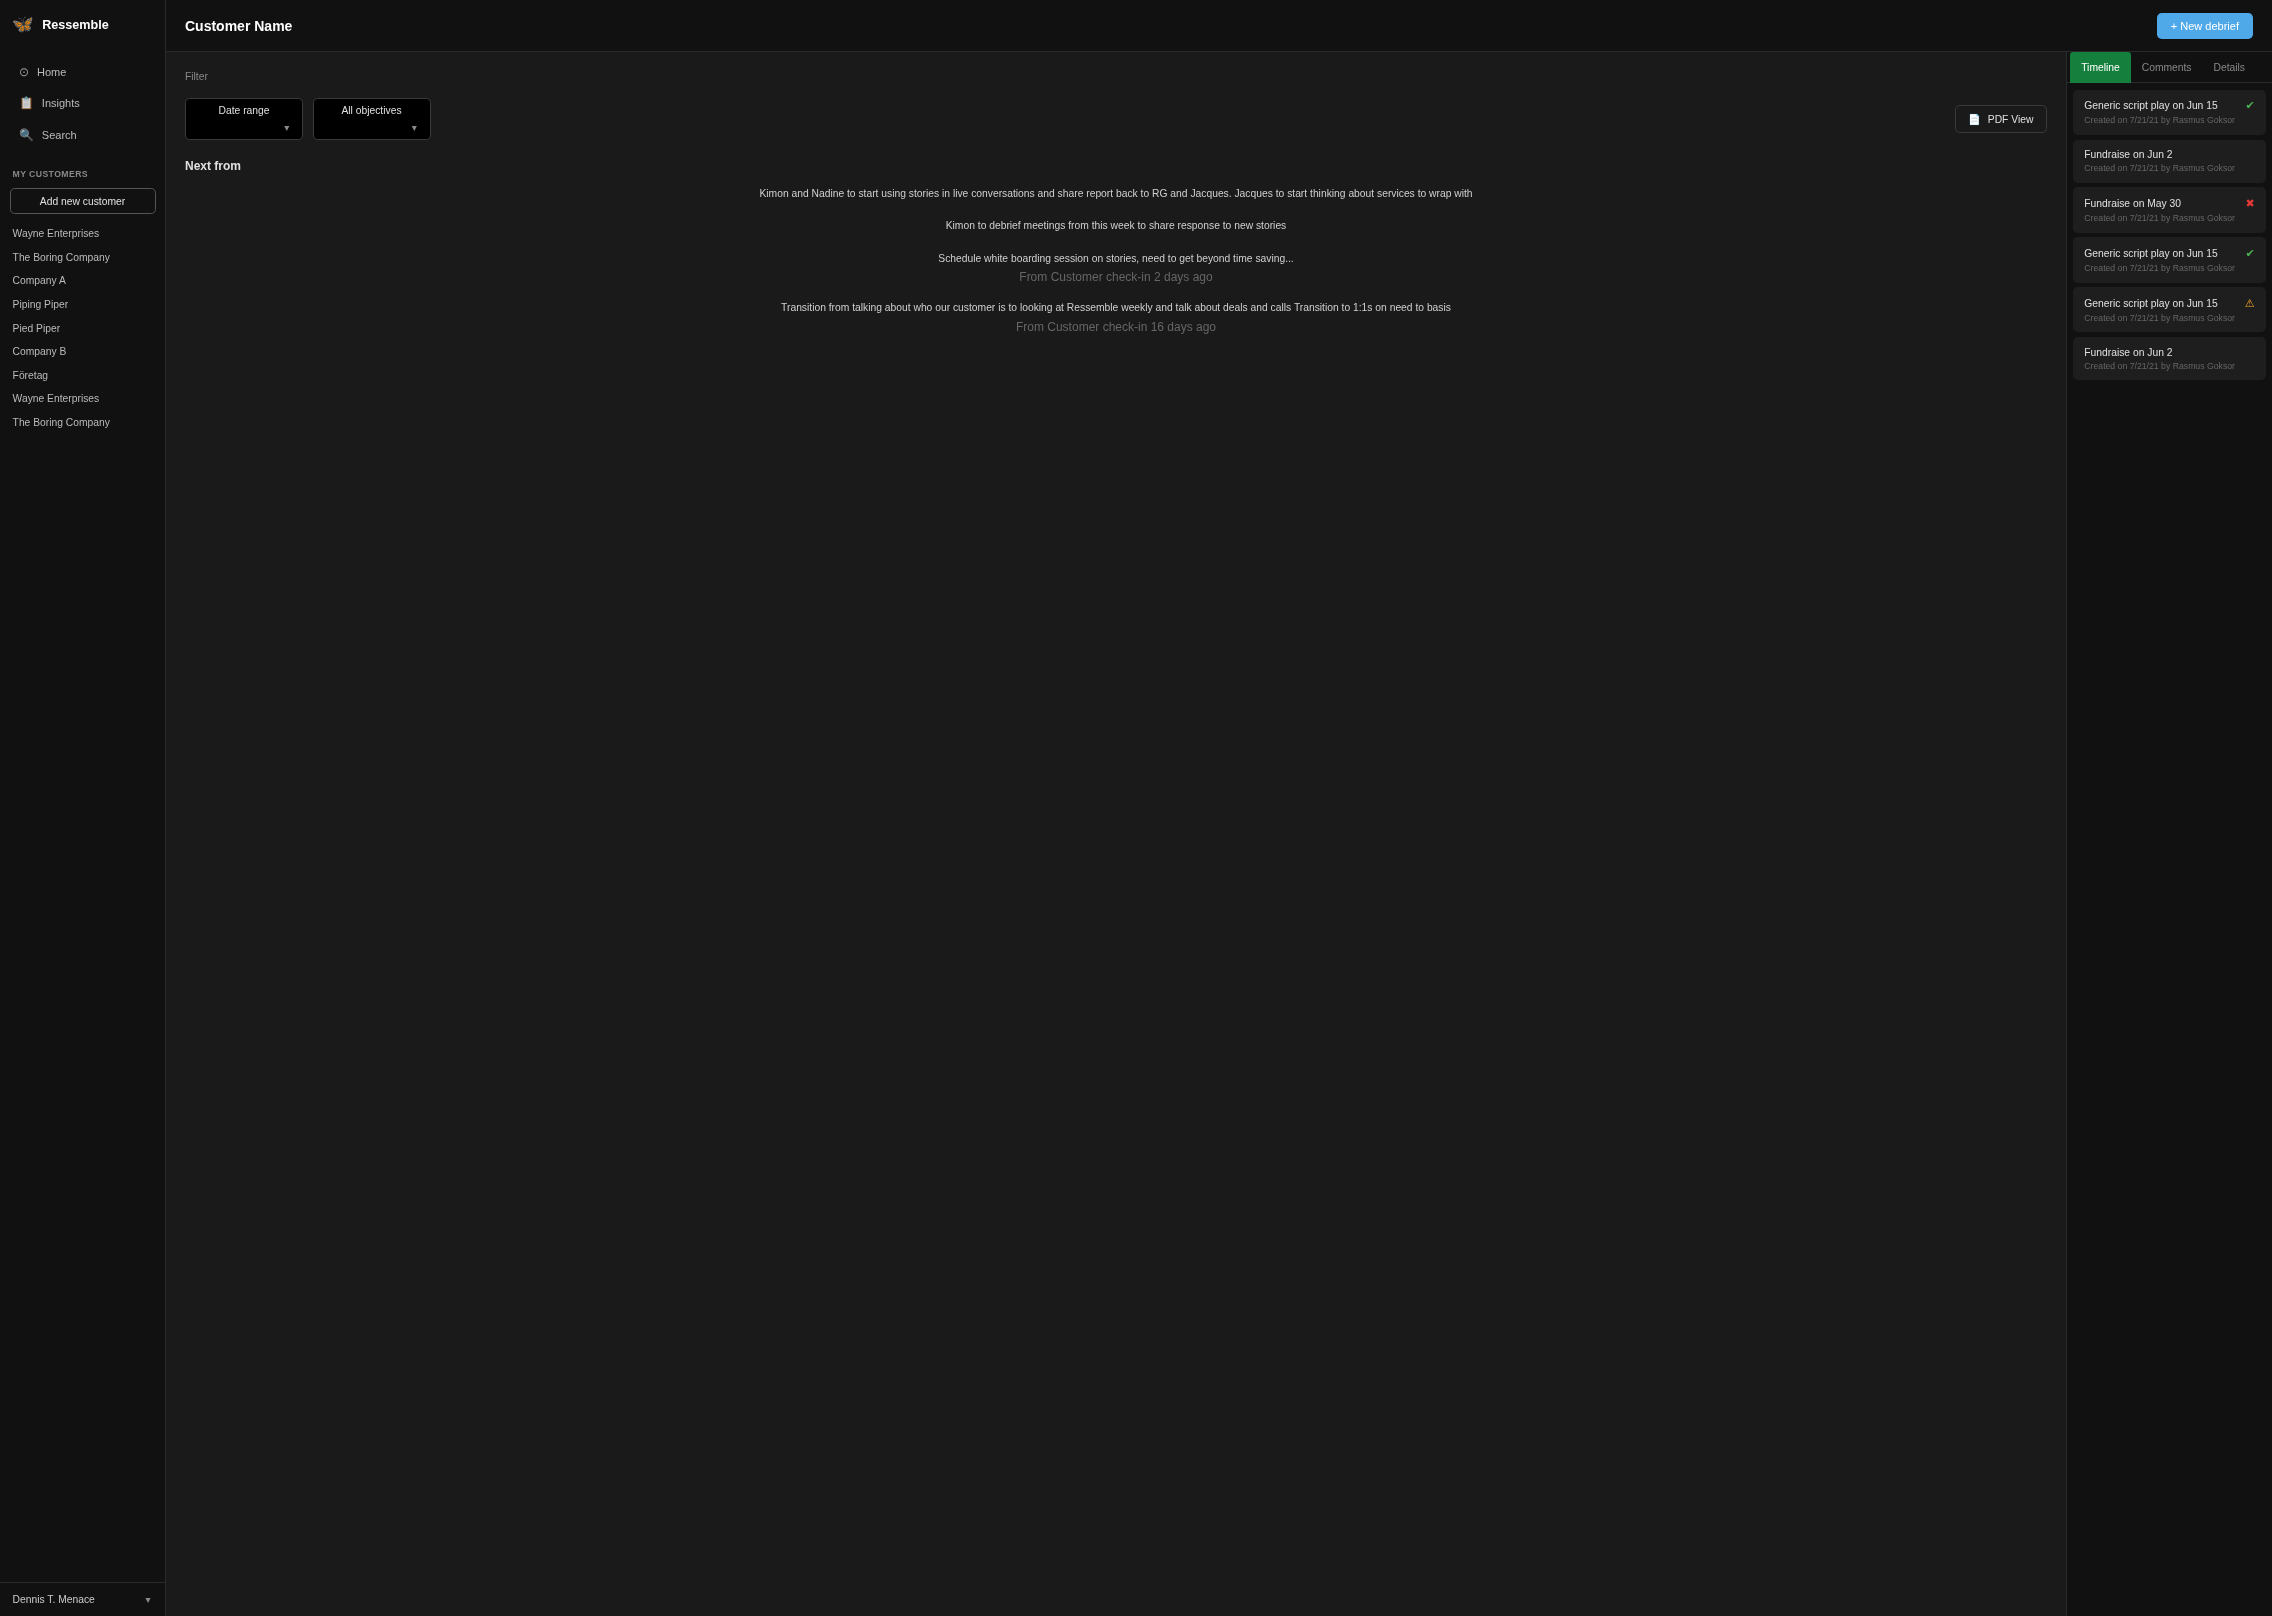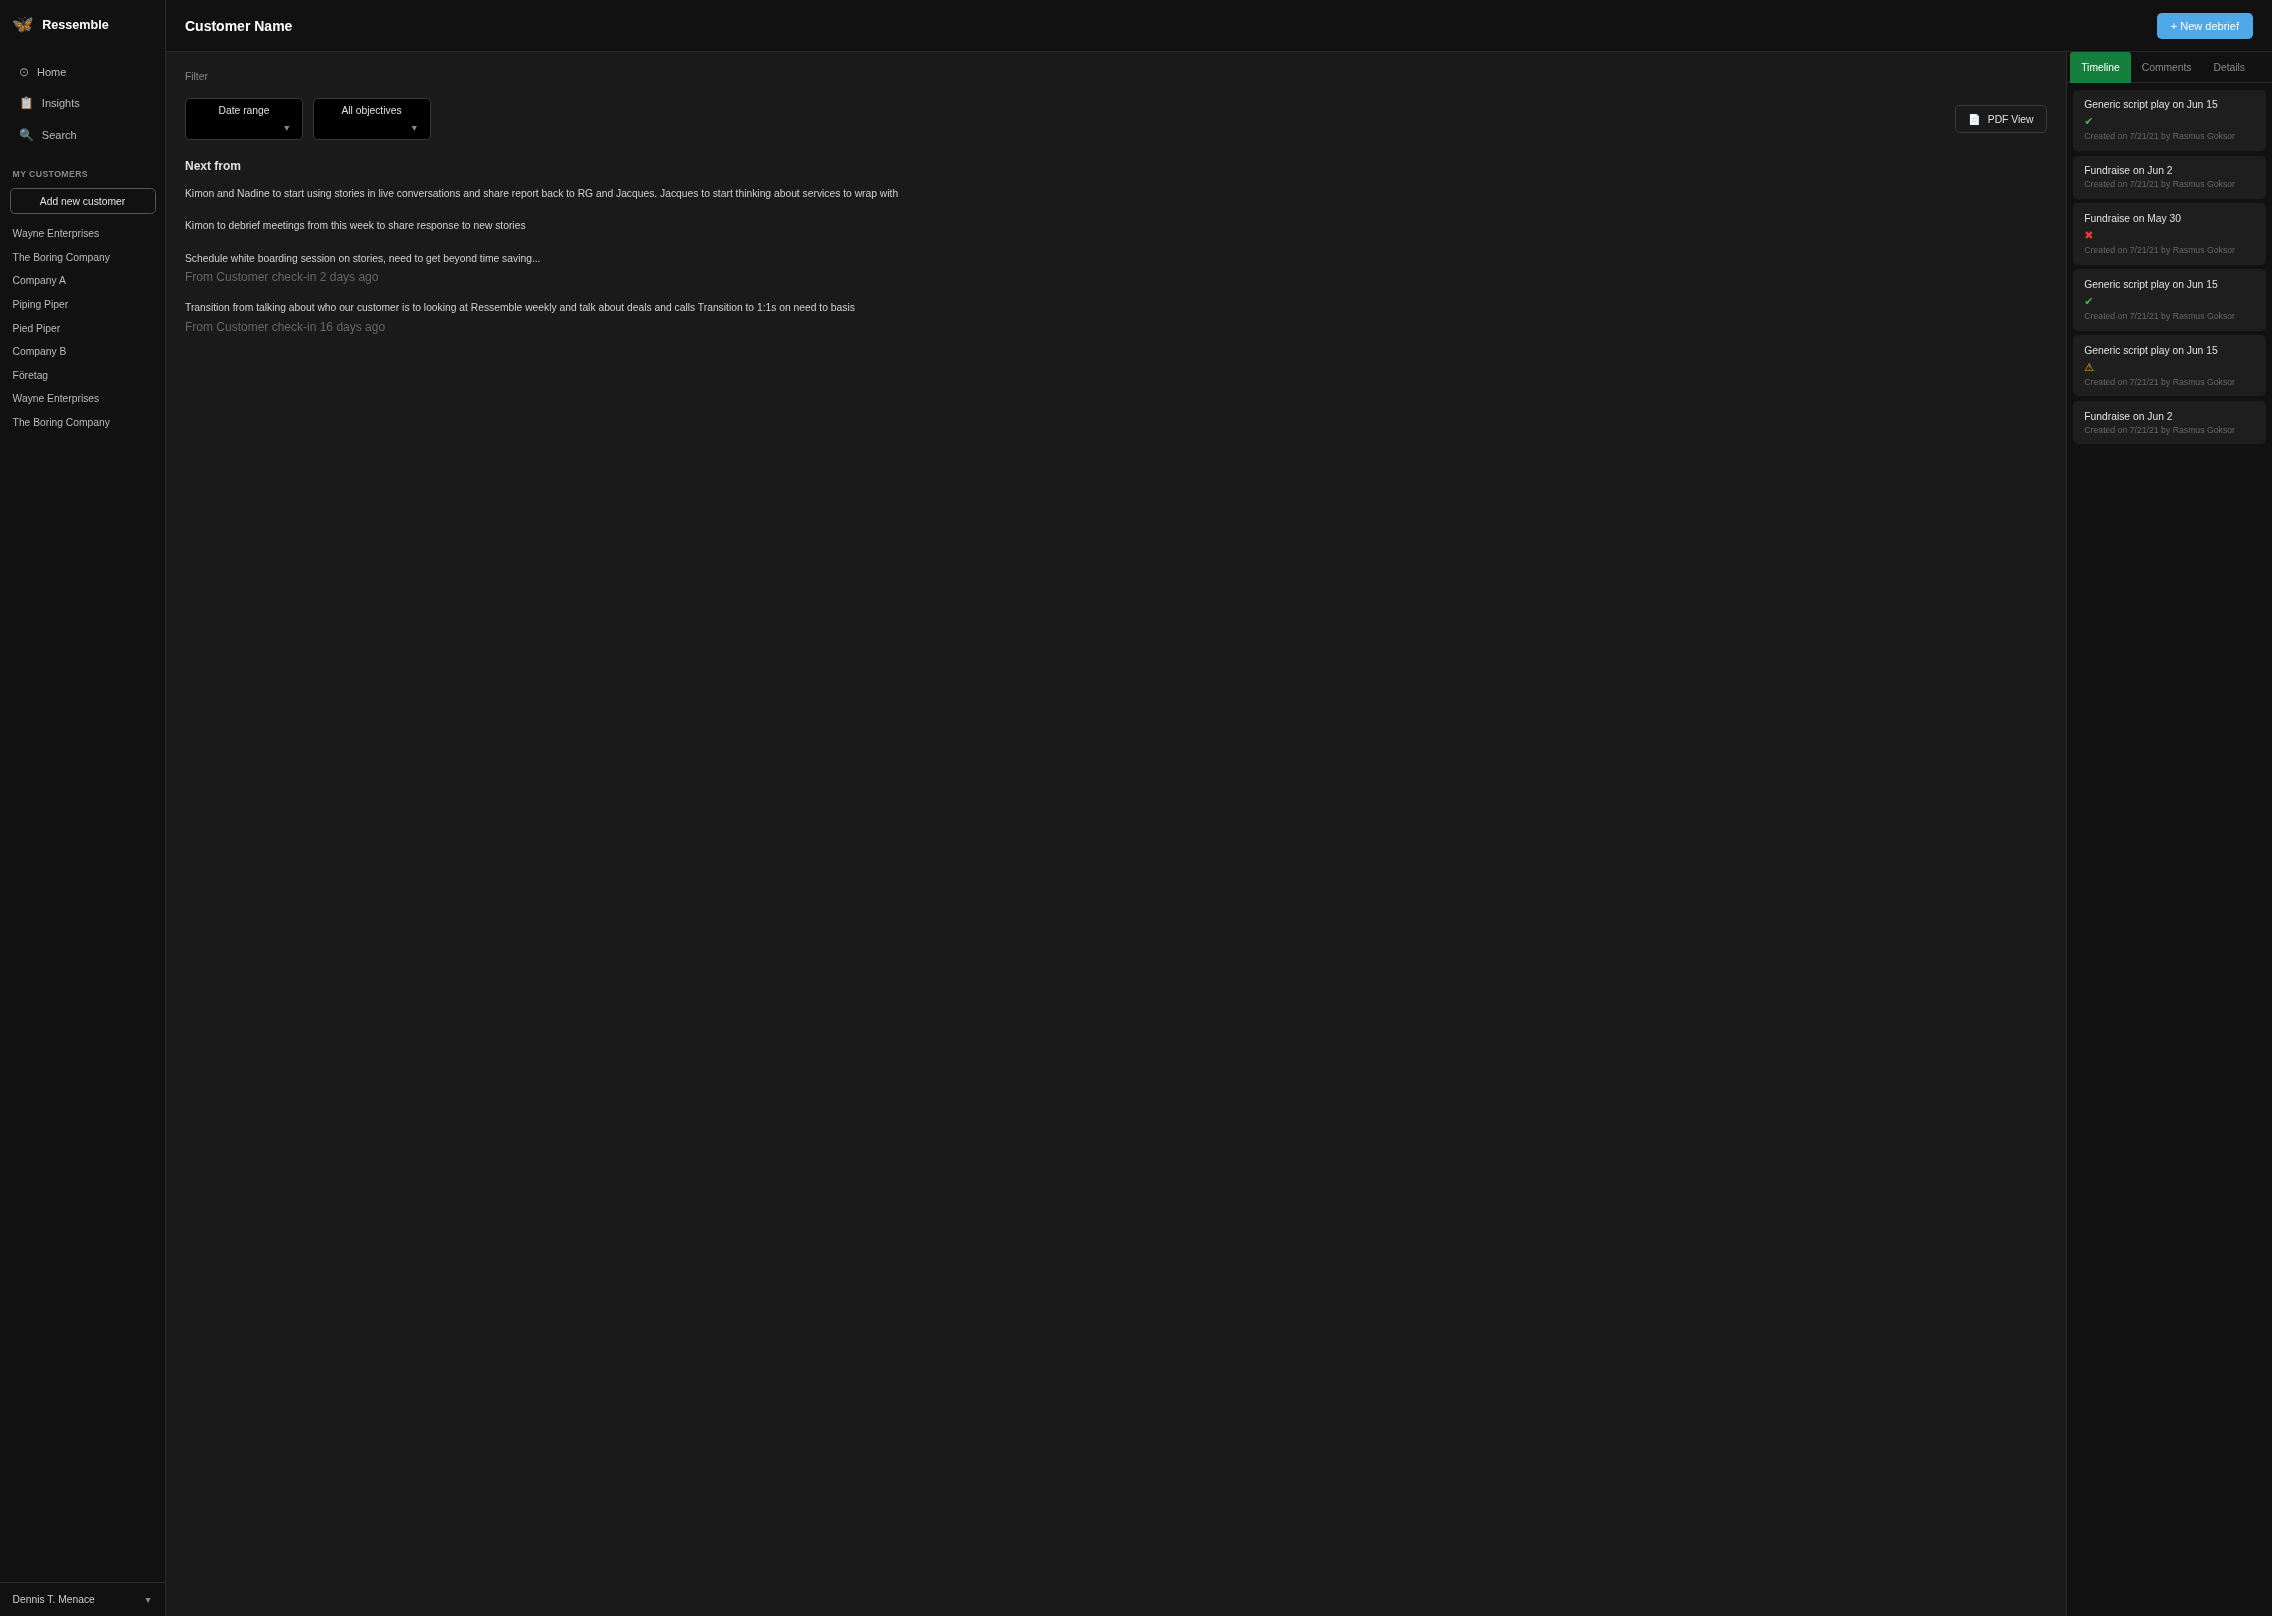--- a/index.html
+++ b/index.html
@@ -196,20 +196,21 @@
       margin-top: 6.3px;
     }
     .next-steps-title {
       font-size: 12px;
       font-weight: 600;
       color: #e0e0e0;
       margin-bottom: 12.6px;
     }
     .step-item {
       margin-bottom: 16px;
+      text-align: center;
     }
     .step-text {
       font-size: 10.3px;
       color: #d0d0d0;
       line-height: 1.6;
       margin-bottom: 3.2px;
     }
     .step-source {
       font-size: 12px;
       color: #666;
@@ -254,23 +255,23 @@
       margin-bottom: 4.7px;
       cursor: pointer;
       position: relative;
     }
     .timeline-card-title {
       font-size: 10.3px;
       color: #e0e0e0;
       font-weight: 500;
       margin-bottom: 3.2px;
       display: flex;
+      align-items: center;
       justify-content: space-between;
-      gap: 5px;
-      flex-direction: column;
+      gap: 24px;
     }
     .timeline-card-title-text {
       flex: 1;
     }
     .timeline-card-meta {
       font-size: 8.7px;
       color: #666;
     }
     .status-icon-green {
       color: #4caf50;

